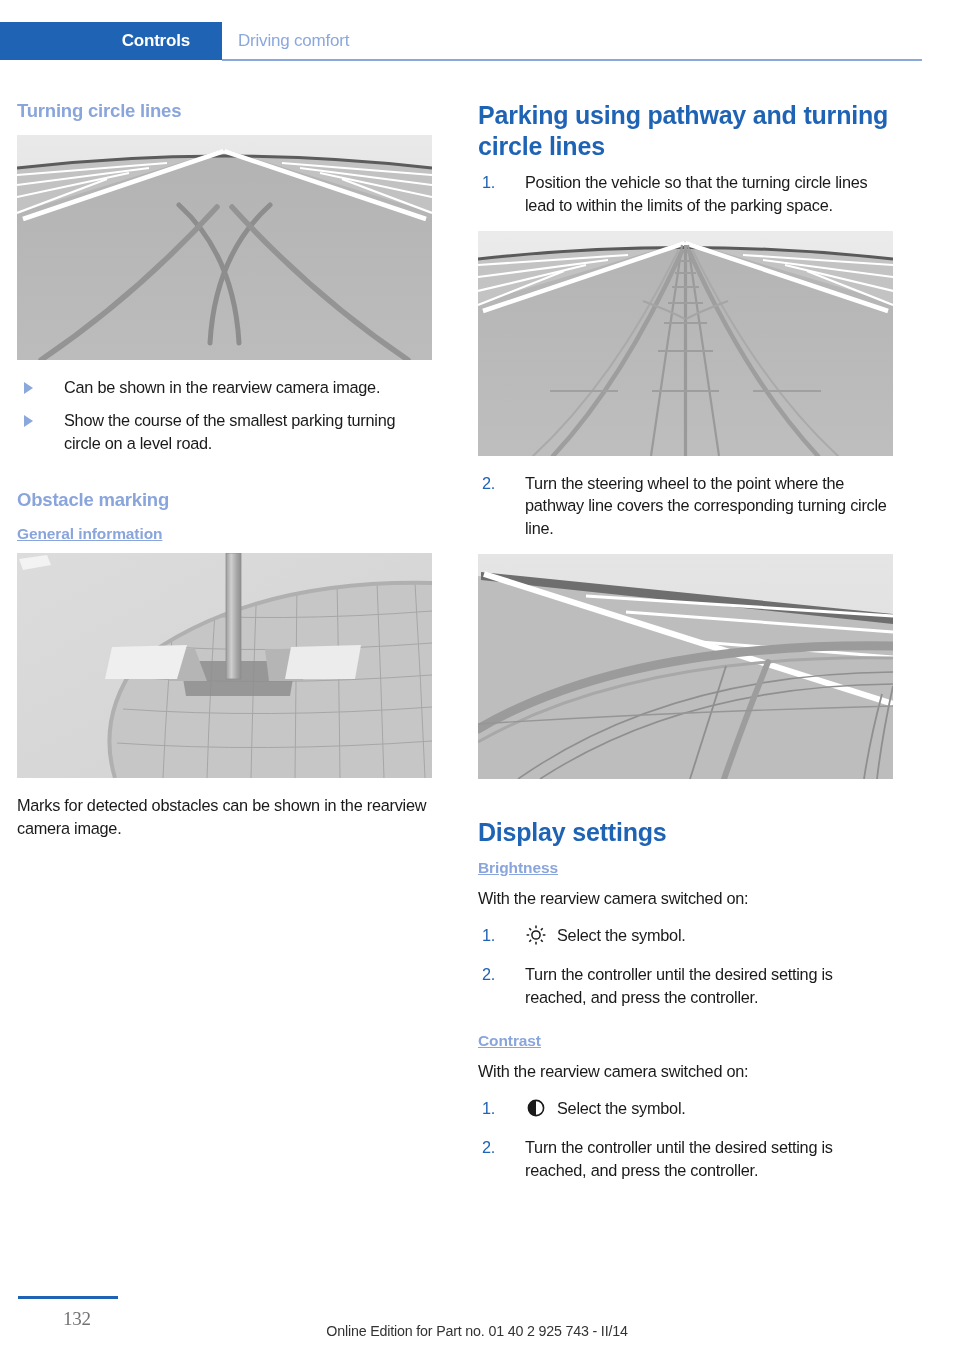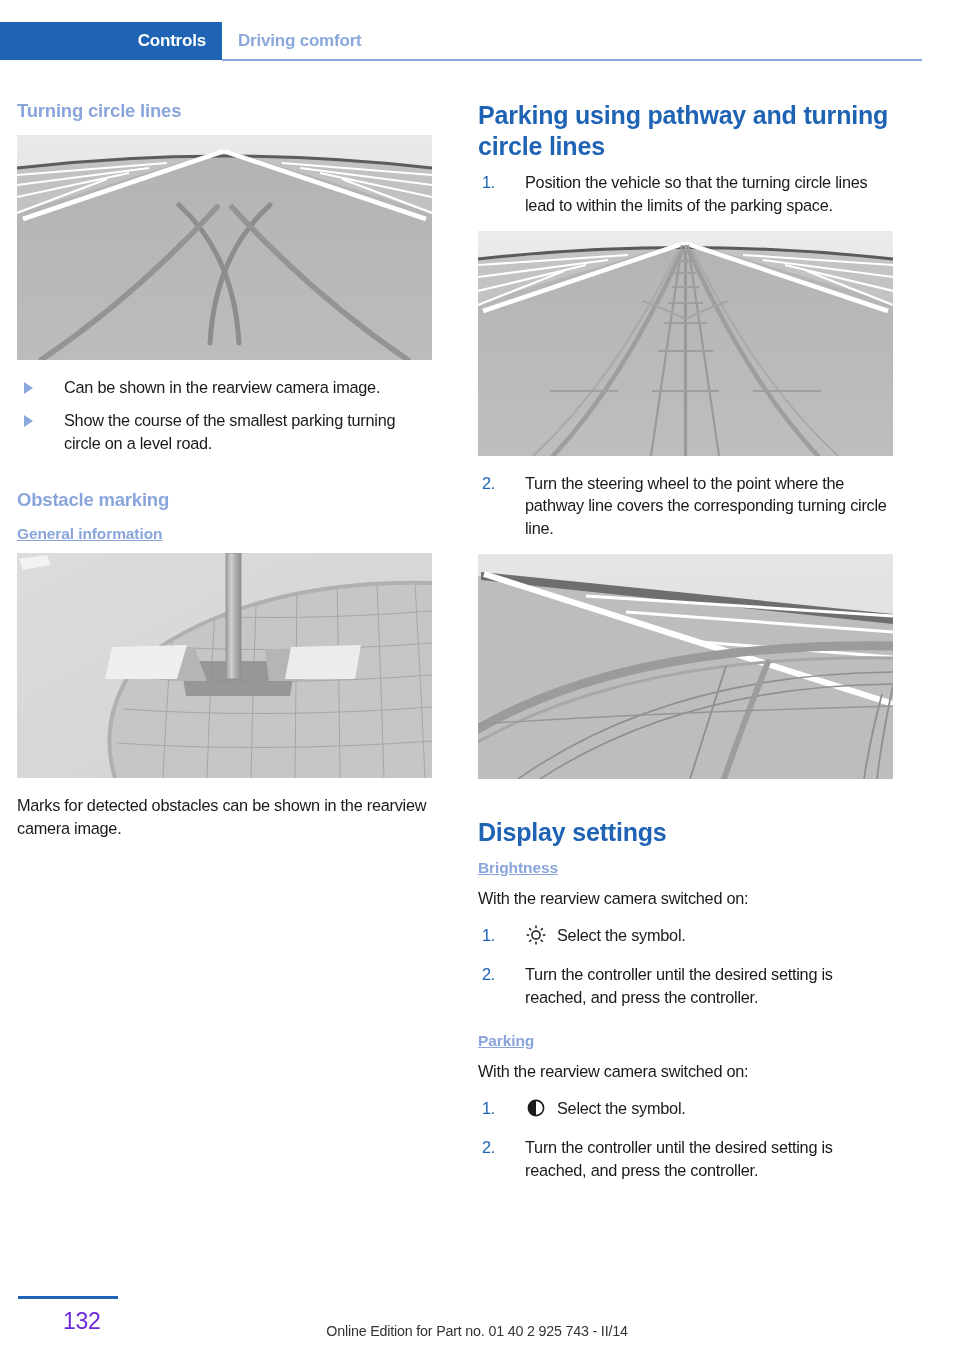--- a/index.html
+++ b/index.html
@@ -24,36 +24,36 @@
   }
   .header-tab {
     position: absolute;
     left: 0; top: 0;
     width: 222px; height: 38px;
     background: #1f63b5;
     display: flex;
     align-items: center;
     justify-content: flex-end;
     box-sizing: border-box;
-    padding-right: 16px;
+    padding-right: 32px;
   }
   .header-tab-label {
     color: #ffffff;
     font-weight: bold;
     font-size: 17px;
     letter-spacing: -0.2px;
   }
   .header-section {
     position: absolute;
     left: 238px; top: 0;
     height: 38px;
     display: flex;
     align-items: center;
     color: #8ba8dd;
-    font-weight: bold;
+    font-weight: normal;
     font-size: 17px;
     letter-spacing: -0.2px;
   }
   .header-rule {
     position: absolute;
     left: 222px; top: 59px;
     width: 700px; height: 2px;
     background: #8ba8dd;
   }
 
@@ -165,23 +165,24 @@
   
   .footer-rule {
     position: absolute;
     left: 18px; top: 1296px;
     width: 100px; height: 3px;
     background: #1f63b5;
   }
   .page-number {
     position: absolute;
     left: 63px; top: 1308px;
-    font-size: 23px;
-    color: #6d28d9;
+    font-size: 19px;
+    color: #737373;
     letter-spacing: -0.3px;
+    font-family: Liberation Serif, serif;
   }
   .footer-note {
     position: absolute;
     left: 0; top: 1322px;
     width: 954px;
     text-align: center;
     font-size: 15.5px;
     color: #333333;
     transform: scaleX(0.92);
     letter-spacing: -0.2px;
@@ -467,21 +468,21 @@
       </span>
     </li>
     <li>
       <span class="step-num">2.</span>
       <span>Turn the controller until the desired setting is reached, and press the controller.</span>
     </li>
   </ol>
 
   <div class="gap-md"></div>
 
-  <h2 class="h-sub">Parking</h2>
+  <h2 class="h-sub">Contrast</h2>
 
   <p class="body">With the rearview camera switched on:</p>
 
   <ol class="steps">
     <li>
       <span class="step-num">1.</span>
       <span class="step-with-icon">
         <span class="inline-icon">
           <svg viewBox="0 0 22 22" width="22" height="22">
             <circle cx="11" cy="11" r="7.6" fill="#ffffff" stroke="#1a1a1a" stroke-width="1.6"></circle>

